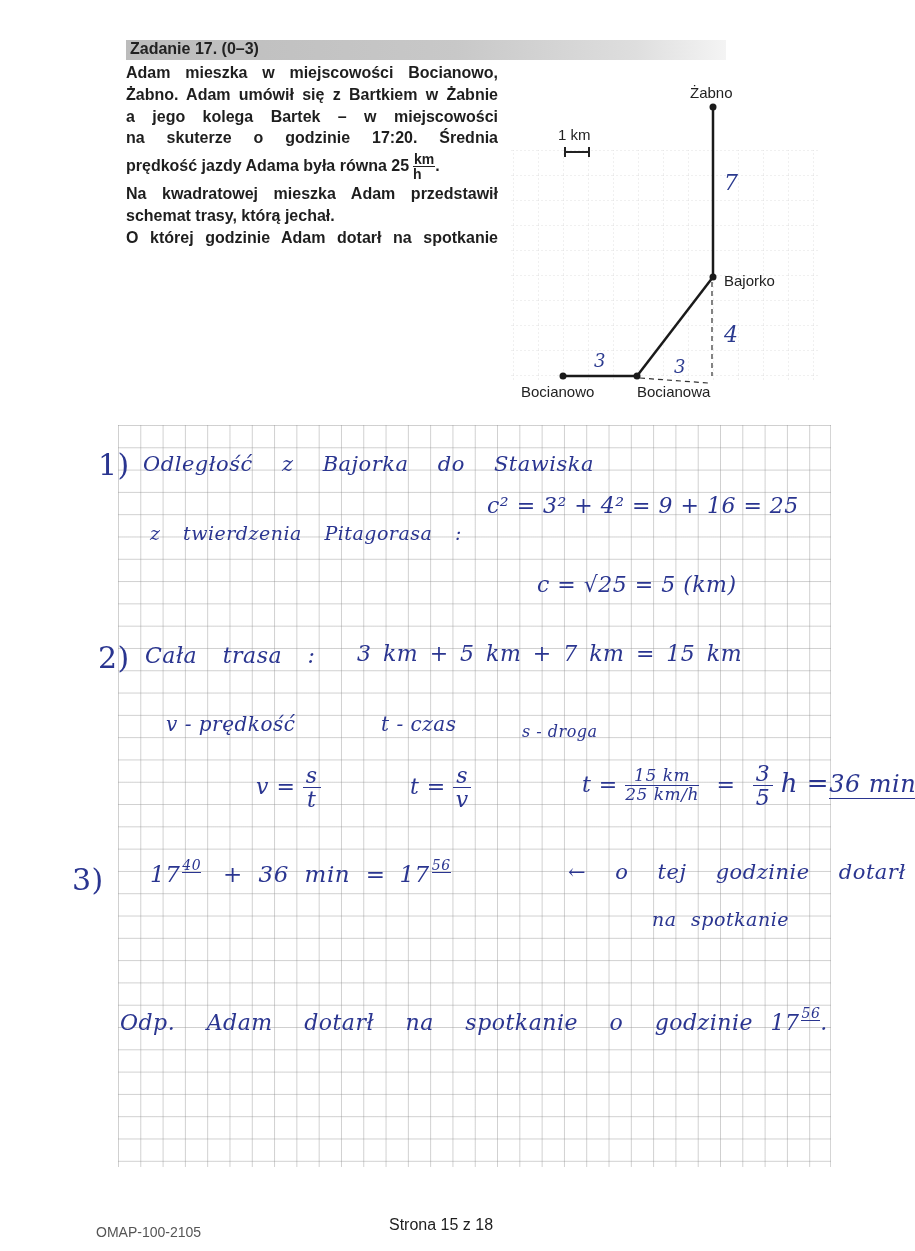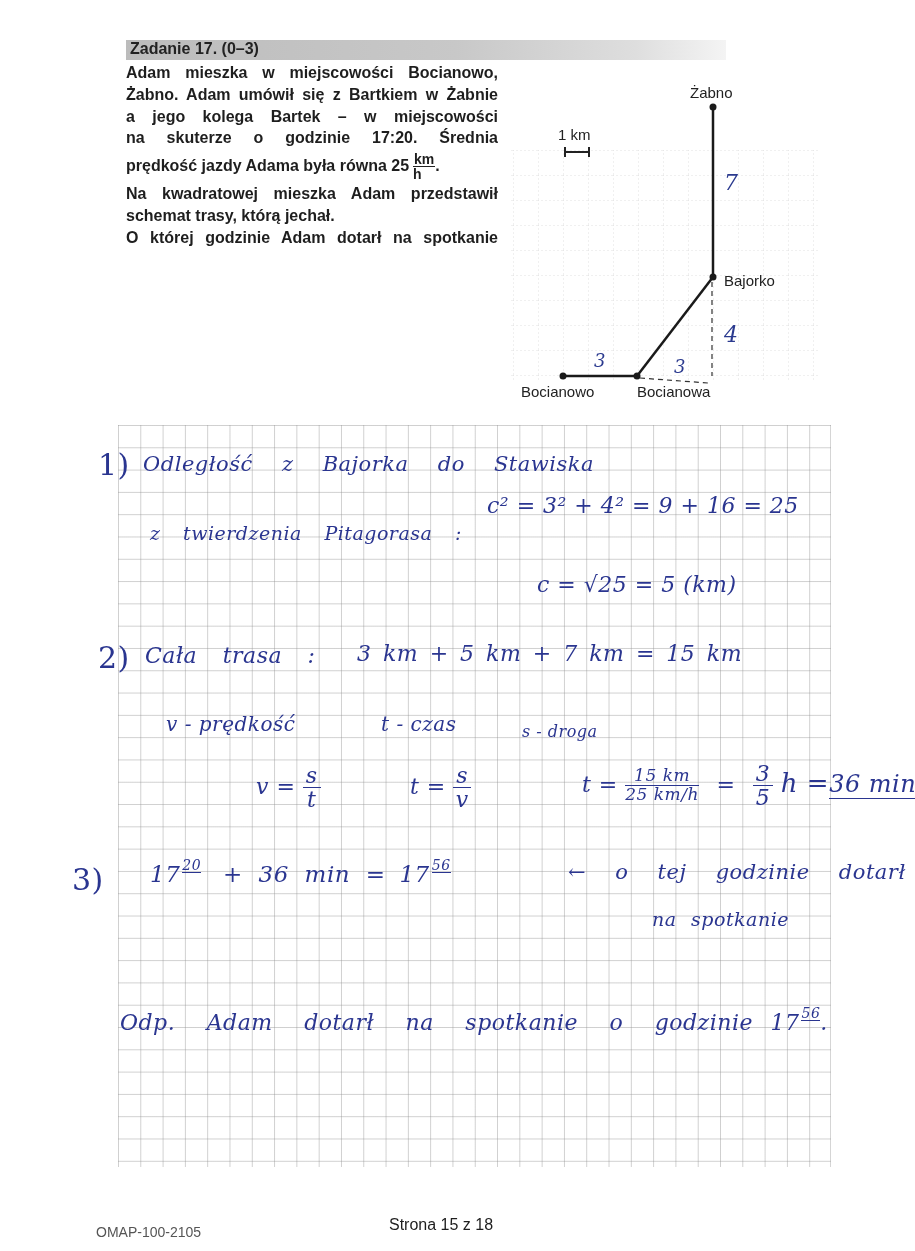--- a/index.html
+++ b/index.html
@@ -134,21 +134,21 @@
 <span class="hw" style="left:582px;top:762px;font-size:22px;">
   <span>t =</span>
   <span class="hfrac" style="font-size:17px;"><span class="n">15 km</span><span class="d">25 km/h</span></span>
   <span style="margin:0 10px;">=</span>
   <span class="hfrac"><span class="n">3</span><span class="d">5</span></span>
   <span style="font-size:26px;">h =</span><span class="underline" style="font-size:24px;">36 min</span>
 </span>
 
 <span class="hw num" style="left:72px;top:862px;">3)</span>
 <span class="hw" style="left:150px;top:858px;font-size:23px;">
-  <span>17</span><span class="sup">20</span>
+  <span>17</span><span class="sup">40</span>
   <span style="margin-left:14px;word-spacing:8px;">+ 36 min =</span>
   <span style="margin-left:6px;">17</span><span class="sup">56</span>
 </span>
 <span class="hw" style="left:520px;top:860px;word-spacing:22px;font-size:21px;padding-left:48px;">← o tej godzinie dotarł</span>
 <span class="hw" style="left:652px;top:908px;word-spacing:8px;font-size:19px;">na spotkanie</span>
 
 <span class="hw" style="left:120px;top:1006px;font-size:22px;">
   <span style="word-spacing:24px;">Odp. Adam dotarł na spotkanie o godzinie</span>
   <span style="margin-left:10px;">17</span><span class="sup">56</span><span>.</span>
 </span>

